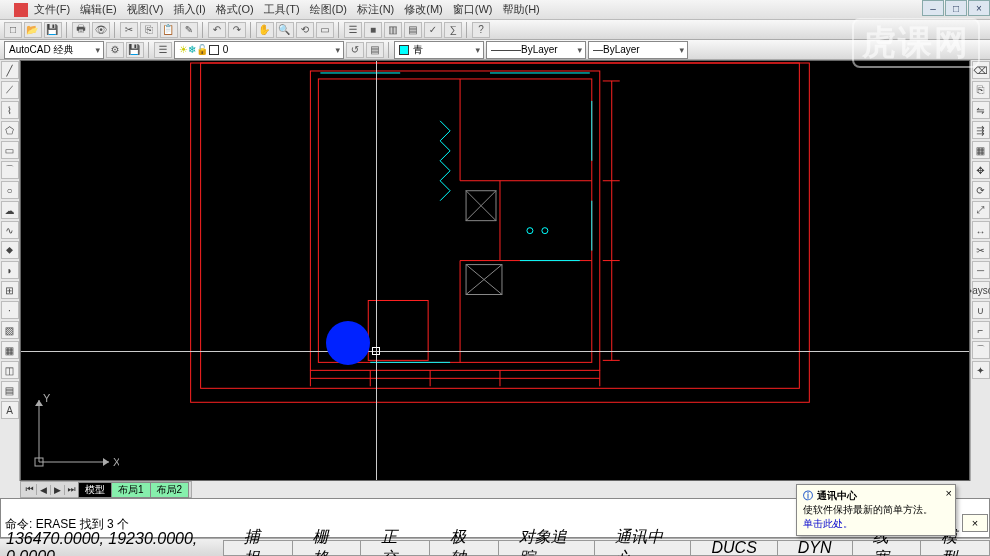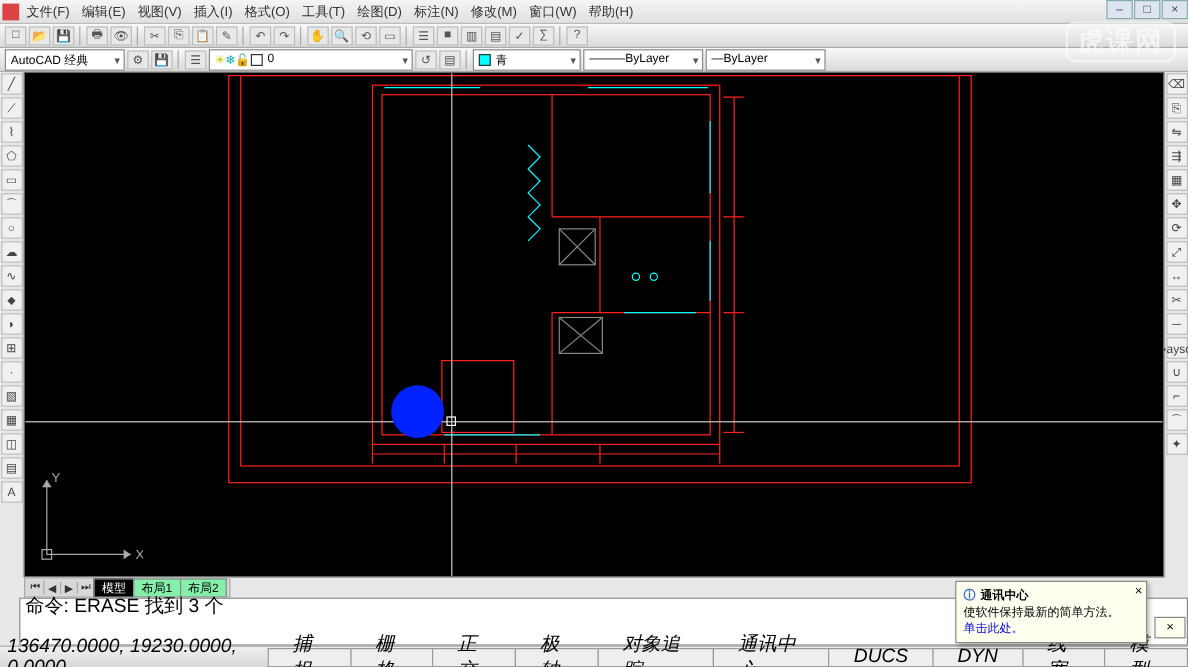--- a/index.html
+++ b/index.html
@@ -1,17 +1,17 @@
 <!DOCTYPE html>
 <html><head>
 <meta charset="utf-8">
 <style>
 * { margin: 0; padding: 0; box-sizing: border-box; font-family: "Microsoft YaHei", "SimSun", sans-serif; }
 body { width: 990px; height: 556px; background: #e8e8e8; overflow: hidden; position: relative; }
-.menubar { height: 20px; background: linear-gradient(#f5f5f5,#e0e0e0); display: flex; align-items: center; padding: 0 2px; font-size: 11px; border-bottom: 1px solid #bbb; }
+.menubar { height: 20px; background: linear-gradient(#f5f5f5,#e0e0e0); display: flex; align-items: center; padding: 0 14px; font-size: 11px; border-bottom: 1px solid #bbb; }
 .menubar .app-icon { width: 14px; height: 14px; background: #d44; margin-right: 6px; }
 .menubar span { margin-right: 10px; color: #333; cursor: default; }
 .toolbar-row { height: 20px; background: linear-gradient(#f8f8f8,#dadada); display: flex; align-items: center; padding: 0 4px; border-bottom: 1px solid #aaa; gap: 2px; }
 .tb-btn { width: 18px; height: 16px; background: #e8e8e8; border: 1px solid #bcbcbc; display:flex; align-items:center; justify-content:center; font-size:10px; color:#555; }
 .tb-sep { width: 2px; height: 16px; border-left: 1px solid #aaa; margin: 0 2px; }
 .ws-dropdown { height: 18px; background: #fff; border: 1px solid #888; font-size: 10px; padding: 0 18px 0 4px; display:flex; align-items:center; min-width: 100px; position:relative;}
 .ws-dropdown::after{content:"▾"; position:absolute; right:3px; font-size:9px; color:#555;}
 .layer-dd { min-width: 170px; }
 .color-dd { min-width: 90px; }
 .lt-dd { min-width: 100px; }
@@ -23,27 +23,27 @@
 .pickbox { position:absolute; left:351px; top:286px; width:8px; height:8px; border:1px solid #fff; }
 .ucs { position:absolute; left:8px; bottom:8px; color:#888; font-size:11px; }
 .ucs svg { display:block; }
 .left-tools { position:absolute; top:60px; left:0; width:20px; bottom:75px; background:#e8e8e8; border-right:1px solid #aaa; display:flex; flex-direction:column; }
 .right-tools { position:absolute; top:60px; right:0; width:20px; bottom:75px; background:#e8e8e8; border-left:1px solid #aaa; display:flex; flex-direction:column; }
 .vt-btn { width:18px; height:18px; margin:1px auto; background:#f0f0f0; border:1px solid #bcbcbc; font-size:10px; display:flex; align-items:center; justify-content:center; color:#444; }
 .tabs { position:absolute; height:17px; left:20px; bottom:58px; display:flex; align-items:center; font-size:10px; background:#d8d8d8; padding:0 2px; gap:0; border:1px solid #aaa;}
 .tabs .nav{width:14px;text-align:center;font-size:9px;color:#333;border-right:1px solid #aaa;}
 .tabs .tab{padding:0 6px;border:1px solid #888;background:#86efac;margin-left:-1px;}
 .tabs .tab.active{background:#000;color:#fff;}
-.cmd-area { position:absolute; left:0; right:0; bottom:18px; height:40px; background:#fff; border:1px solid #888; font-family:"SimSun",monospace; font-size:16px; padding:0 4px; color:#000; line-height:14px;margin-left:16px;}
+.cmd-area { position:absolute; left:0; right:0; bottom:18px; height:40px; background:#fff; border:1px solid #888; font-family:"SimSun",monospace; font-size:12px; padding:18px 4px; color:#000; line-height:14px;}
 .status { position:absolute; left:0; right:0; bottom:0; height:18px; background:linear-gradient(#f0f0f0,#d8d8d8); display:flex; align-items:center; font-size:16px; border-top:1px solid #aaa;font-style:italic;}
 .status .coords{padding:0 6px; min-width:170px;}
 .status .toggle{padding:0 20px; border:1px solid #999; background:#eee; margin-left:-1px; height:16px; display:flex; align-items:center;}
 .winctrl { position:absolute; top:0; right:0; display:flex; gap:1px;}
 .winctrl div{width:22px;height:16px;background:#dde6f0;border:1px solid #8aa;display:flex;align-items:center;justify-content:center;font-size:10px;color:#346;}
-.watermark{position:absolute;top:18px;right:10px;color:rgba(255,255,255,0.6);font-size:22px;font-weight:600;z-index:5;pointer-events:none;letter-spacing:2px;border:2px solid rgba(255,255,255,0.5);border-radius:8px;padding:0 8px;}
+.watermark{position:absolute;top:18px;right:10px;color:rgba(255,255,255,0.6);font-size:34px;font-weight:600;z-index:5;pointer-events:none;letter-spacing:2px;border:2px solid rgba(255,255,255,0.5);border-radius:8px;padding:0 8px;}
 .notif{position:absolute;right:34px;bottom:20px;width:160px;background:#fffff0;border:1px solid #888;font-size:10px;padding:4px 6px;box-shadow:2px 2px 4px rgba(0,0,0,0.3);z-index:20;}
 .notif .title{font-weight:bold;display:flex;align-items:flex-start;gap:4px;}
 .notif .title::before{content:"ⓘ";color:#36c;}
 .notif .close{position:absolute;right:3px;top:2px;font-size:11px;cursor:default;}
 .notif a{color:#00c;}
 .notif2{position:absolute;right:2px;bottom:24px;width:26px;height:18px;background:#fffff0;border:1px solid #888;z-index:19;display:flex;align-items:center;justify-content:center;font-size:11px;}
 
 .dwg{position:absolute;inset:0;}
 .dwg rect, .dwg line, .dwg polyline, .dwg path {stroke-width:1; fill:none;}
 .cursor-dot{position:absolute;left:305px;top:260px;width:44px;height:44px;background:#0022ff;border-radius:50%;z-index:3;}

